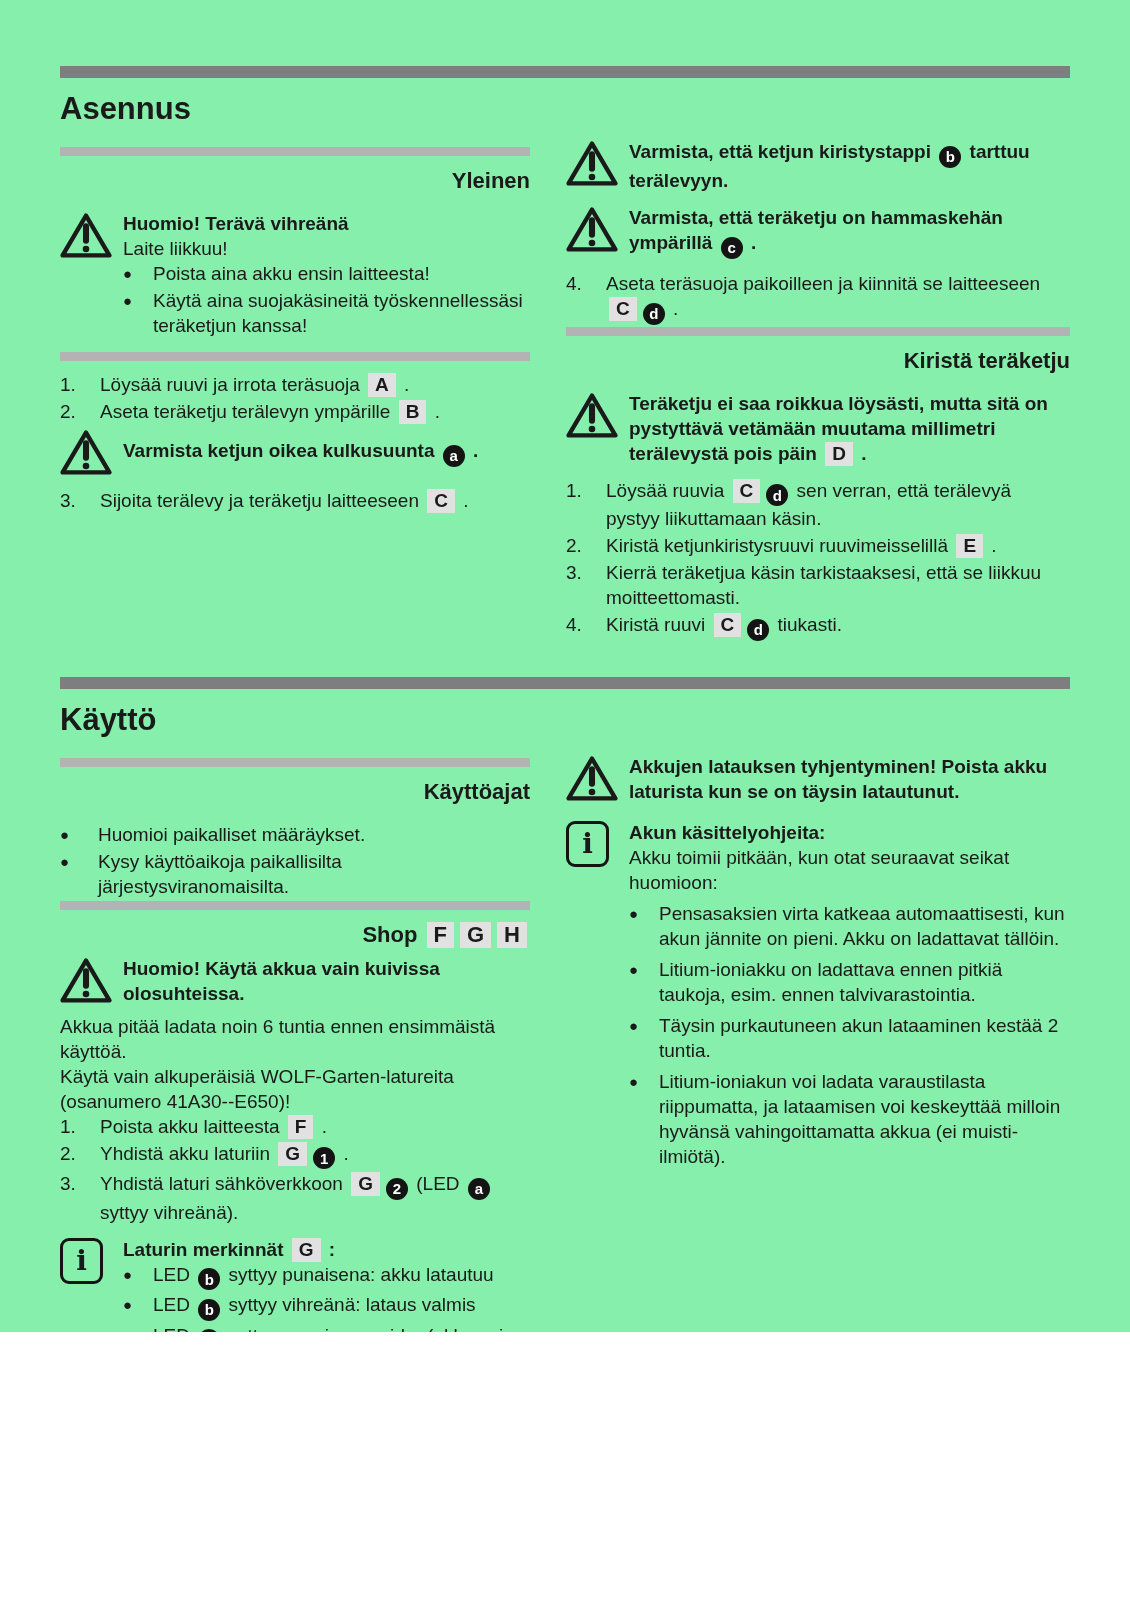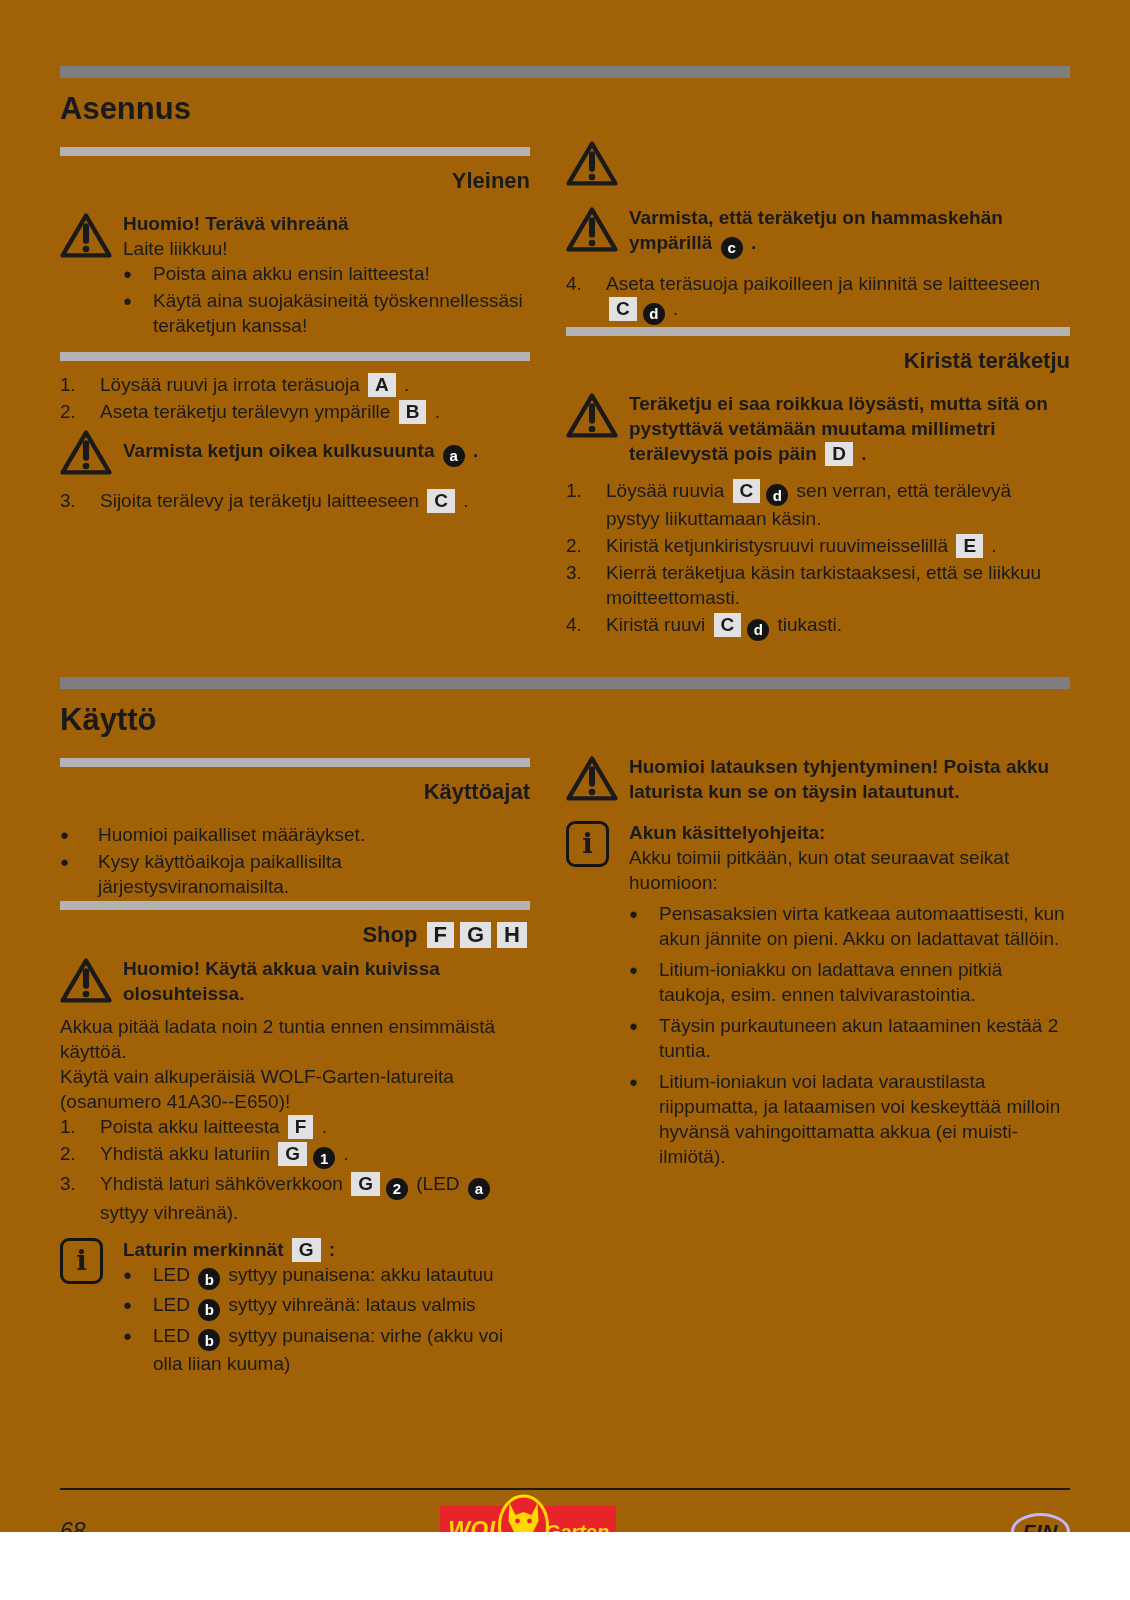--- a/index.html
+++ b/index.html
@@ -1,19 +1,19 @@
 <!DOCTYPE html>
 <html style="--logo-red: #e8242a; --logo-yellow: #ffd800;"><head>
 <meta charset="utf-8">
 <style>
   html,body{margin:0;padding:0;background:#ffffff;}
   .page{
     position:relative;
-    width:1130px;height:1532px;
-    background:#a16207;
+    width:1130px;height:1332px;
+    background:#86efac;
     font-family:"Liberation Sans","DejaVu Sans",sans-serif;
     color:#1a1a1a;
     overflow:hidden;
     box-sizing:border-box;
     padding:66px 60px 0 60px;
     font-size:19px;line-height:25px;
   }
   .bar{height:12px;background:#7e7e7e;}
   .bar.light{height:9px;background:#b3b3b3;margin:0 0 11px 0;}
   .bar.dark2{margin-top:34px;}
@@ -137,20 +137,21 @@
 
     <div class="col-r">
       <div class="warn" style="margin-top:-8px;">
         <div class="warn-icon icon-slot">
   <svg width="52" height="47" viewBox="0 0 60 54">
     <path d="M30 4 L57 50 L3 50 Z" fill="none" stroke="#1a1a1a" stroke-width="5" stroke-linejoin="round"></path>
     <path d="M30 16.5 L30 33" stroke="#1a1a1a" stroke-width="7" stroke-linecap="round"></path>
     <circle cx="30" cy="42.5" r="3.8" fill="#1a1a1a"></circle>
   </svg>
 </div>
+        <div class="warn-body warn-title">Varmista, että ketjun kiristystappi <span class="ncircle">b</span> tarttuu terälevyyn.</div>
       </div>
       <div class="warn">
         <div class="warn-icon icon-slot">
   <svg width="52" height="47" viewBox="0 0 60 54">
     <path d="M30 4 L57 50 L3 50 Z" fill="none" stroke="#1a1a1a" stroke-width="5" stroke-linejoin="round"></path>
     <path d="M30 16.5 L30 33" stroke="#1a1a1a" stroke-width="7" stroke-linecap="round"></path>
     <circle cx="30" cy="42.5" r="3.8" fill="#1a1a1a"></circle>
   </svg>
 </div>
         <div class="warn-body warn-title">Varmista, että teräketju on hammaskehän ympärillä <span class="ncircle">c</span> .</div>
@@ -219,21 +220,21 @@
         <div class="warn-icon icon-slot">
   <svg width="52" height="47" viewBox="0 0 60 54">
     <path d="M30 4 L57 50 L3 50 Z" fill="none" stroke="#1a1a1a" stroke-width="5" stroke-linejoin="round"></path>
     <path d="M30 16.5 L30 33" stroke="#1a1a1a" stroke-width="7" stroke-linecap="round"></path>
     <circle cx="30" cy="42.5" r="3.8" fill="#1a1a1a"></circle>
   </svg>
 </div>
         <div class="warn-body warn-title">Huomio! Käytä akkua vain kuivissa olosuhteissa.</div>
       </div>
 
-      <p class="para">Akkua pitää ladata noin 2 tuntia ennen ensimmäistä käyttöä.</p>
+      <p class="para">Akkua pitää ladata noin 6 tuntia ennen ensimmäistä käyttöä.</p>
       <p class="para">Käytä vain alkuperäisiä WOLF-Garten-latureita (osanumero 41A30--E650)!</p>
 
       <div class="step">
         <span class="n">1.</span>
         <span class="t">Poista akku laitteesta <span class="chip">F</span> .</span>
       </div>
       <div class="step">
         <span class="n">2.</span>
         <span class="t">Yhdistä akku laturiin <span class="chip">G</span><span class="ncircle">1</span> .</span>
       </div>
@@ -266,21 +267,21 @@
 
     <div class="col-r">
       <div class="warn" style="margin-top:-4px;">
         <div class="warn-icon icon-slot">
   <svg width="52" height="47" viewBox="0 0 60 54">
     <path d="M30 4 L57 50 L3 50 Z" fill="none" stroke="#1a1a1a" stroke-width="5" stroke-linejoin="round"></path>
     <path d="M30 16.5 L30 33" stroke="#1a1a1a" stroke-width="7" stroke-linecap="round"></path>
     <circle cx="30" cy="42.5" r="3.8" fill="#1a1a1a"></circle>
   </svg>
 </div>
-        <div class="warn-body warn-title">Huomioi latauksen tyhjentyminen! Poista akku laturista kun se on täysin latautunut.</div>
+        <div class="warn-body warn-title">Akkujen latauksen tyhjentyminen! Poista akku laturista kun se on täysin latautunut.</div>
       </div>
 
       <div class="warn">
         <div class="warn-icon">
           <div class="info-icon-box">i</div>
         </div>
         <div class="warn-body">
           <div class="warn-title">Akun käsittelyohjeita:</div>
           <div>Akku toimii pitkään, kun otat seuraavat seikat huomioon:</div>
           <div class="b-item tight" style="margin-top:6px;">

